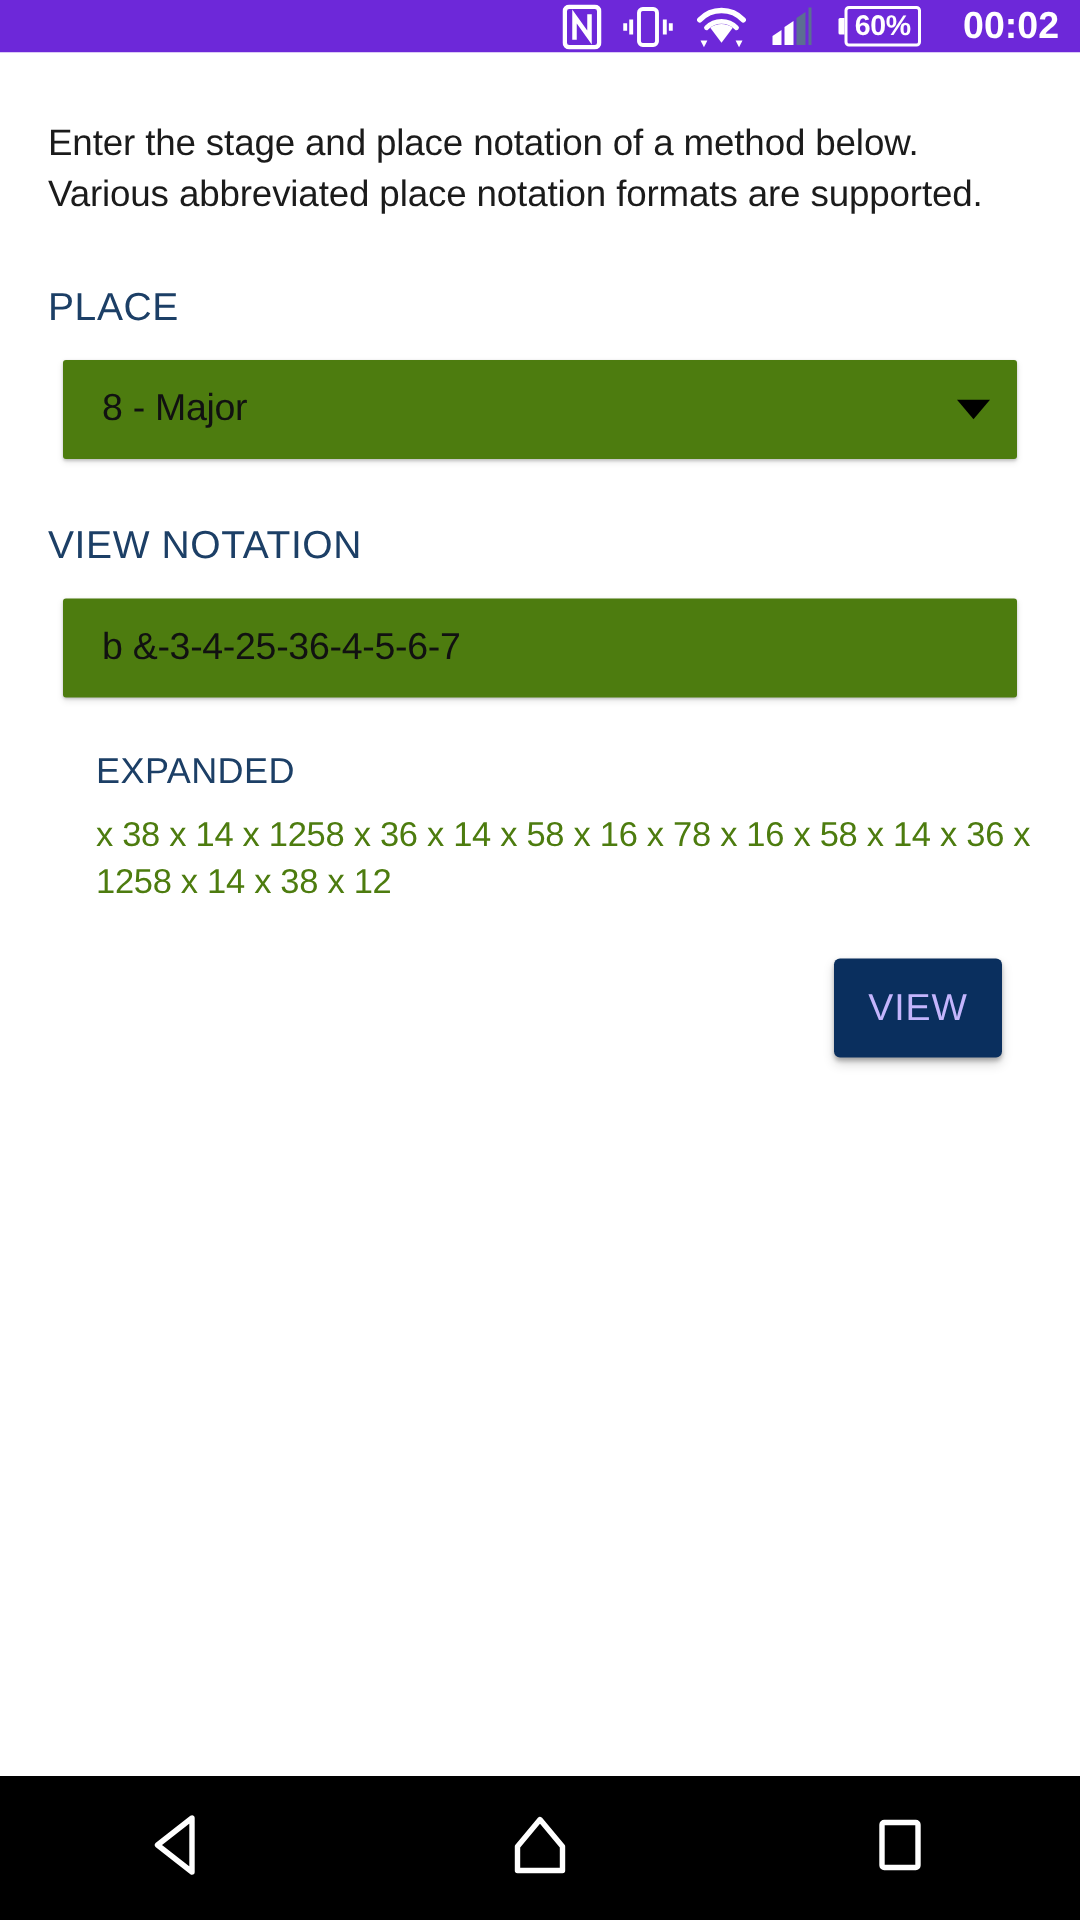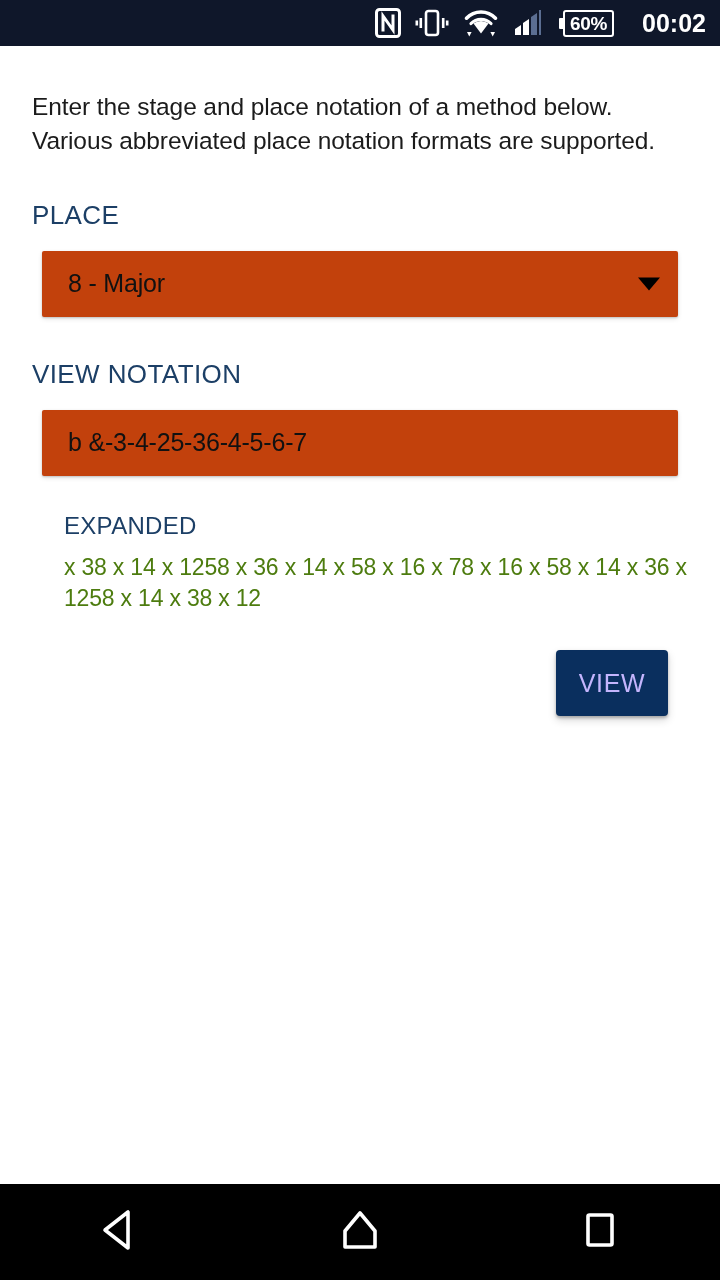--- a/index.html
+++ b/index.html
@@ -12,22 +12,22 @@
   .phone {
     position: relative;
     width: 720px; height: 1280px;
     background: #ffffff;
     display: flex;
     flex-direction: column;
   }
 
   
   .statusbar {
-    height: 46px;
-    background: #0f172a;
+    height: 35px;
+    background: #6d28d9;
     display: flex;
     align-items: center;
     justify-content: flex-end;
     padding-right: 14px;
     flex: none;
   }
   .status-icons { display: flex; align-items: center; gap: 14px; }
   .si { display: flex; align-items: center; justify-content: center; }
 
   .nfc-icon svg, .vib-icon svg, .wifi-icon svg, .sig-icon svg { display: block; }
@@ -110,21 +110,21 @@
     font-size: 26px;
     letter-spacing: 0.4px;
     margin-top: 42px;
   }
   .field {
     position: relative;
     margin-top: 20px;
     margin-left: 10px;
     width: 636px;
     height: 66px;
-    background: #c2410c;
+    background: #4d7c0f;
     border-radius: 2px;
     box-shadow: 0 1px 2px rgba(0,0,0,0.18), 0 2px 5px rgba(0,0,0,0.10);
     display: flex;
     align-items: center;
     padding: 0 26px;
     cursor: pointer;
   }
   .field-value {
     font-size: 25px;
     color: #111111;

